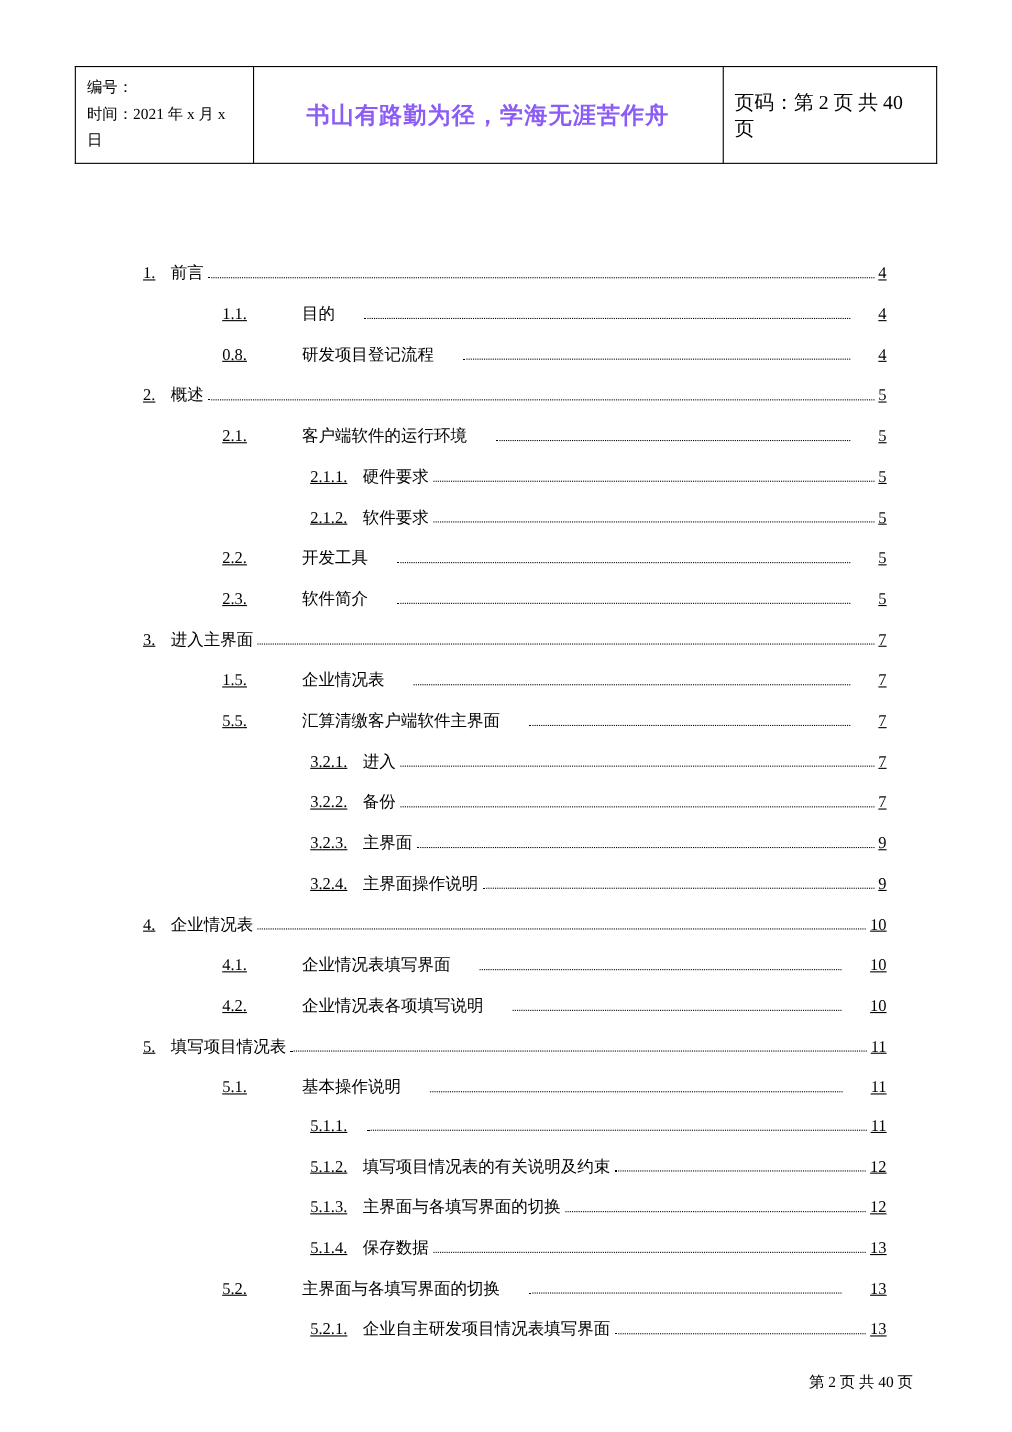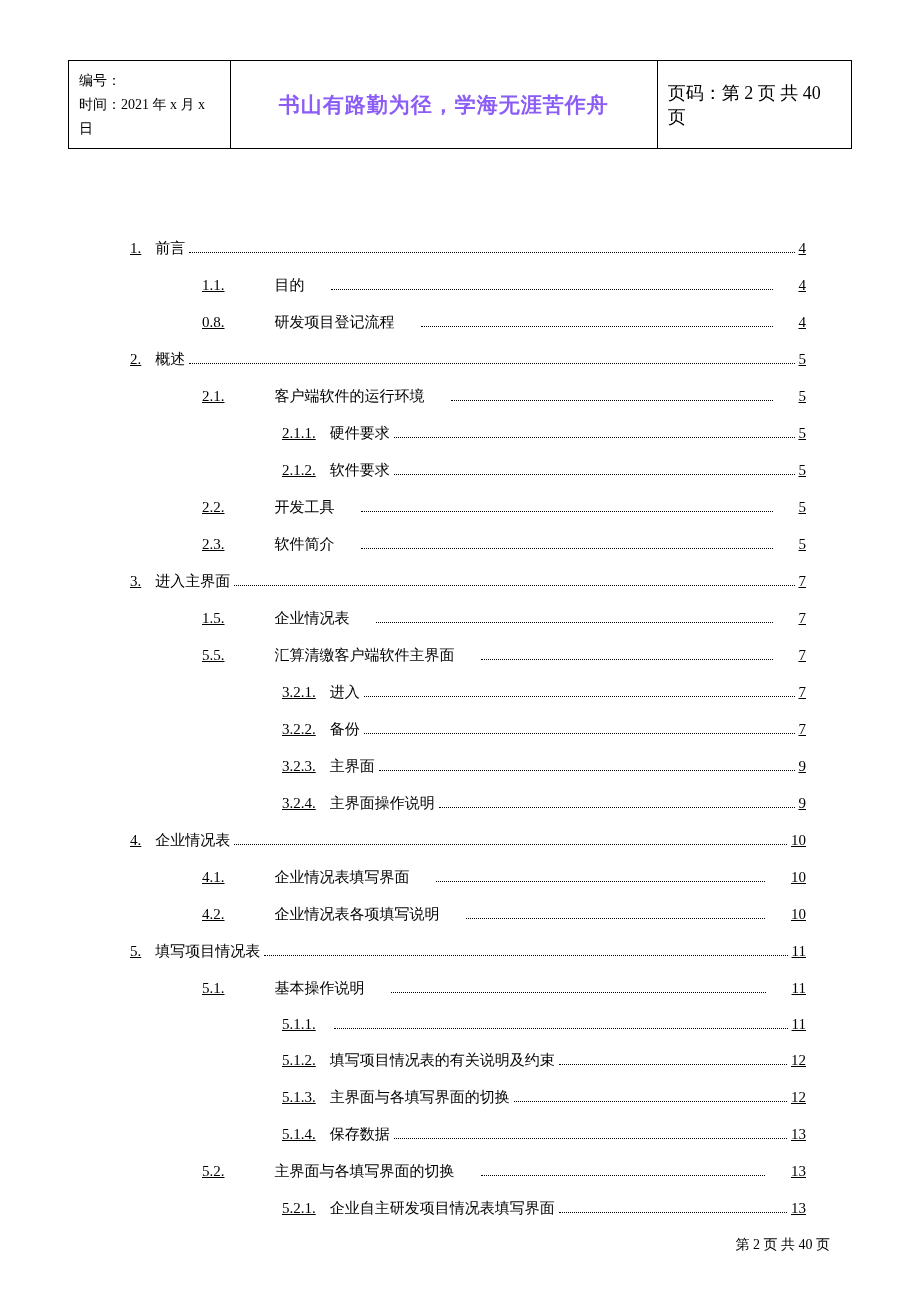--- a/index.html
+++ b/index.html
@@ -64,21 +64,21 @@
   .toc-page {
     text-decoration: underline;
     flex: 0 0 auto;
     font-size: 15px;
   }
   .lvl1 { padding-left: 0; }
   .lvl2 { padding-left: 36px; gap: 22px; }
   .lvl3 { padding-left: 76px; }
   .footer {
     position: absolute;
-    bottom: 48px;
+    bottom: 36px;
     right: 90px;
     font-size: 14px;
   }
 </style>
 </head>
 <body>
 
 <table class="header-table">
   <tbody>
       <tr>

